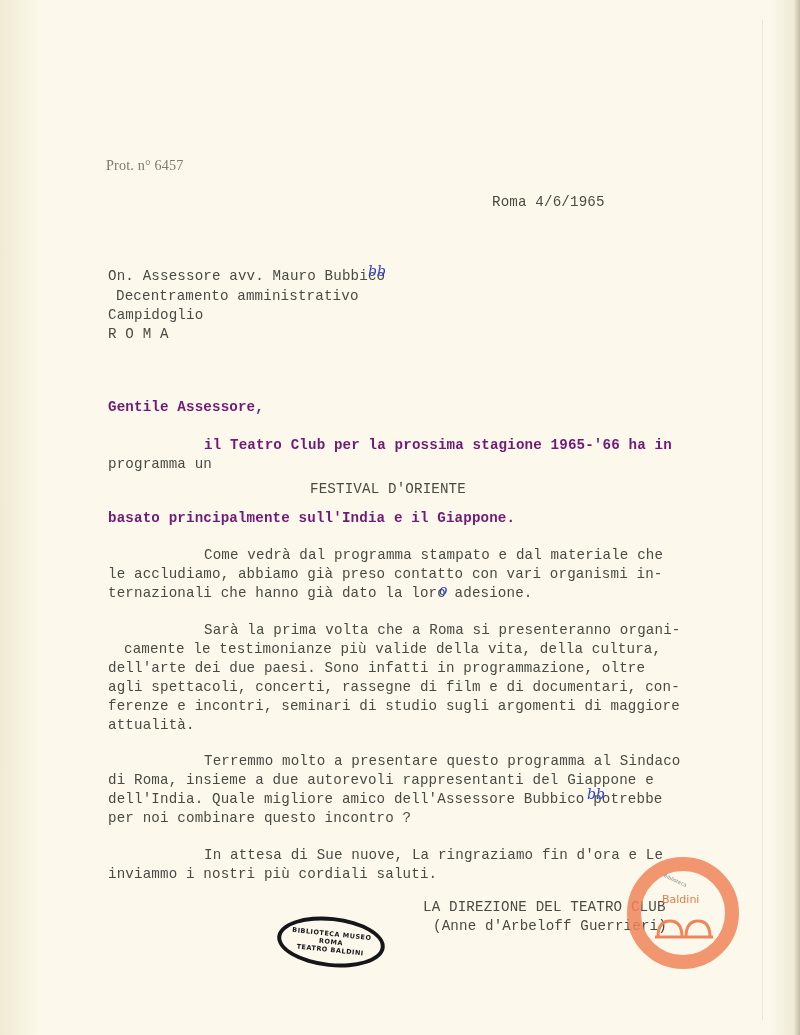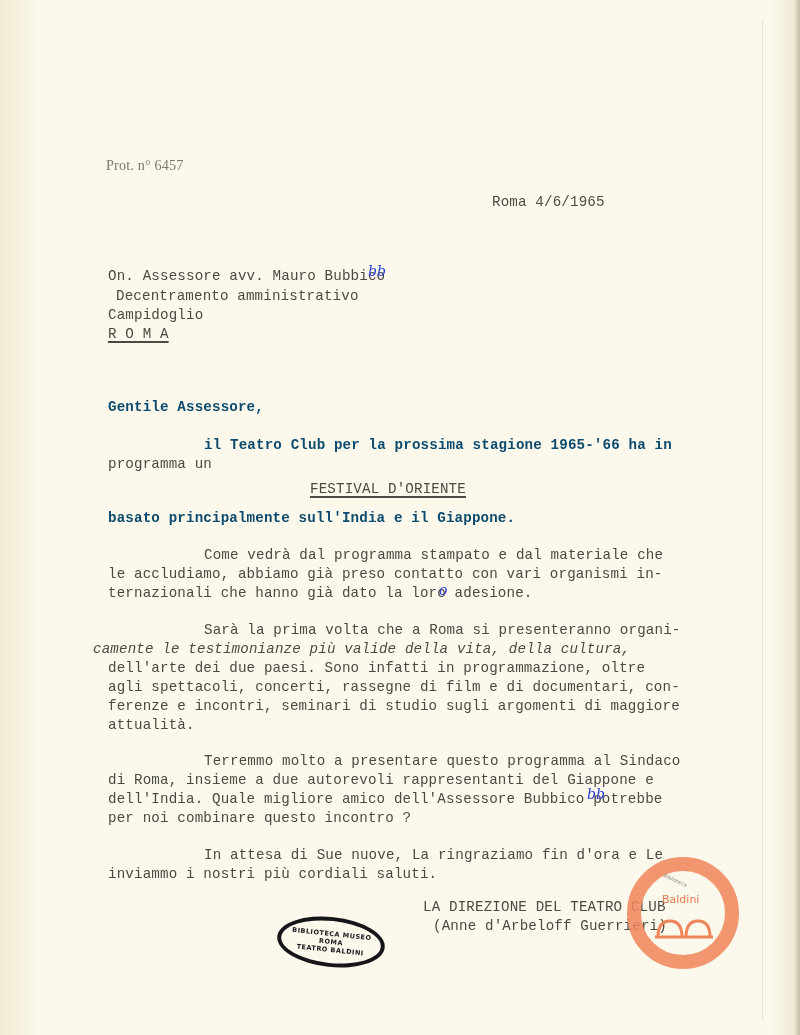--- a/index.html
+++ b/index.html
@@ -16,23 +16,23 @@
       linear-gradient(270deg, rgba(225,218,190,0.6) 0px, rgba(251,248,234,0) 30px),
       #fcf9ec;
   }
   .edge-right {
     position:absolute; right:0; top:0; width:6px; height:1035px;
     background:linear-gradient(90deg,#e9e3c9,#6f6a5a);
     opacity:0.35;
   }
   .crease { position:absolute; left:762px; top:20px; width:1px; height:1000px; background:rgba(180,175,150,0.25); }
   .tw { position:absolute; white-space:pre; font-size:14.2px; line-height:19.3px; letter-spacing:0.15px; }
-  .bold { font-weight:bold; color:#0c4a6e; }
+  .bold { font-weight:bold; color:#701a75; }
   .faint { color:#7c7a70;font-family:Liberation Serif, serif; }
-  .u { text-decoration:underline; text-decoration-thickness:1.5px; text-underline-offset:3px; }
+  .u { text-decoration-thickness:1.5px; text-underline-offset:3px; }
   .ink { color:#2a3fd4; font-family:"DejaVu Serif",serif; font-style:italic; font-size:14px; position:absolute; }
   .stamp-lib {
     position:absolute; left:277px; top:917px; width:108px; height:50px;
     border:4px solid #16151a; border-radius:50%;
     box-sizing:border-box; display:flex; flex-direction:column; align-items:center; justify-content:center;
     transform:rotate(6deg);
   }
   .stamp-lib span { font-family:"DejaVu Sans",sans-serif; font-weight:bold; font-size:6.5px; color:#16151a; line-height:8px; letter-spacing:0.5px; }
   .logo {
     position:absolute; left:627px; top:857px; width:112px; height:112px;
@@ -72,21 +72,21 @@
 
 <div>
   <div class="tw" style="left:204px;top:546px;">Come vedrà dal programma stampato e dal materiale che</div>
   <div class="tw" style="left:108px;top:565px;">le accludiamo, abbiamo già preso contatto con vari organismi in-</div>
   <div class="tw" style="left:108px;top:584px;">ternazionali che hanno già dato la loro adesione.</div>
   <span class="ink" style="left:439px;top:582px;">o</span>
 </div>
 
 <div>
   <div class="tw" style="left:204px;top:621px;">Sarà la prima volta che a Roma si presenteranno organi-</div>
-  <div class="tw" style="left:93px;top:640px;font-style:italic;">camente le testimonianze più valide della vita, della cultura,</div>
+  <div class="tw" style="left:124px;top:640px;">camente le testimonianze più valide della vita, della cultura,</div>
   <div class="tw" style="left:108px;top:659px;">dell'arte dei due paesi. Sono infatti in programmazione, oltre</div>
   <div class="tw" style="left:108px;top:678px;">agli spettacoli, concerti, rassegne di film e di documentari, con-</div>
   <div class="tw" style="left:108px;top:697px;text-align:right;">ferenze e incontri, seminari di studio sugli argomenti di maggiore</div>
   <div class="tw" style="left:108px;top:716px;">attualità.</div>
 </div>
 
 <div>
   <div class="tw" style="left:204px;top:752px;">Terremmo molto a presentare questo programma al Sindaco</div>
   <div class="tw" style="left:108px;top:771px;">di Roma, insieme a due autorevoli rappresentanti del Giappone e</div>
   <div class="tw" style="left:108px;top:790px;">dell'India. Quale migliore amico dell'Assessore Bubbico potrebbe</div>

